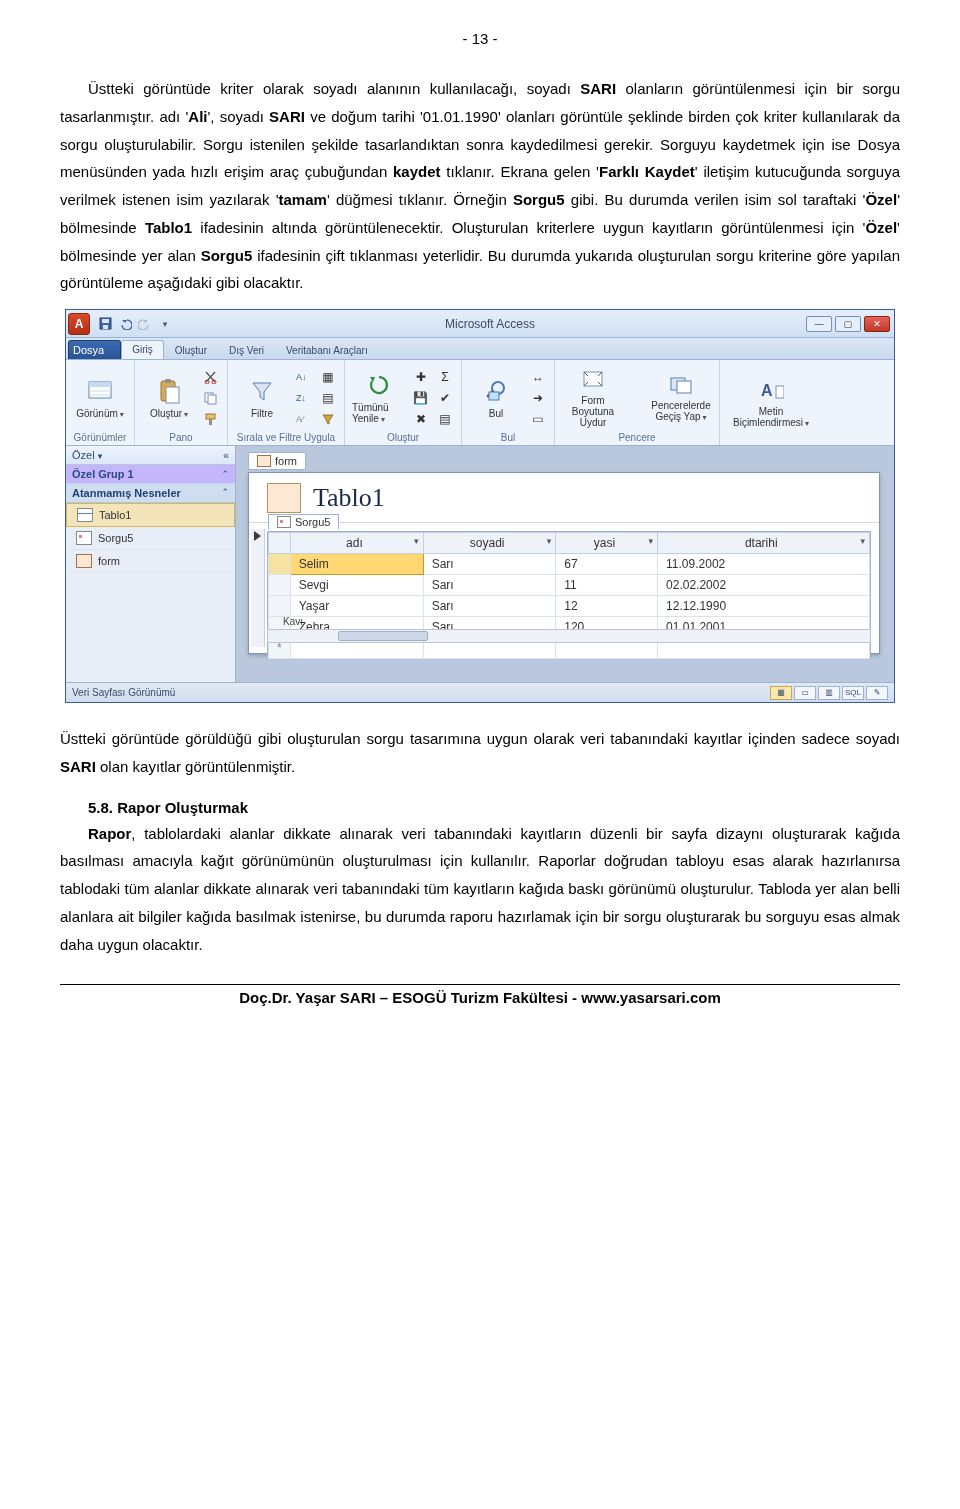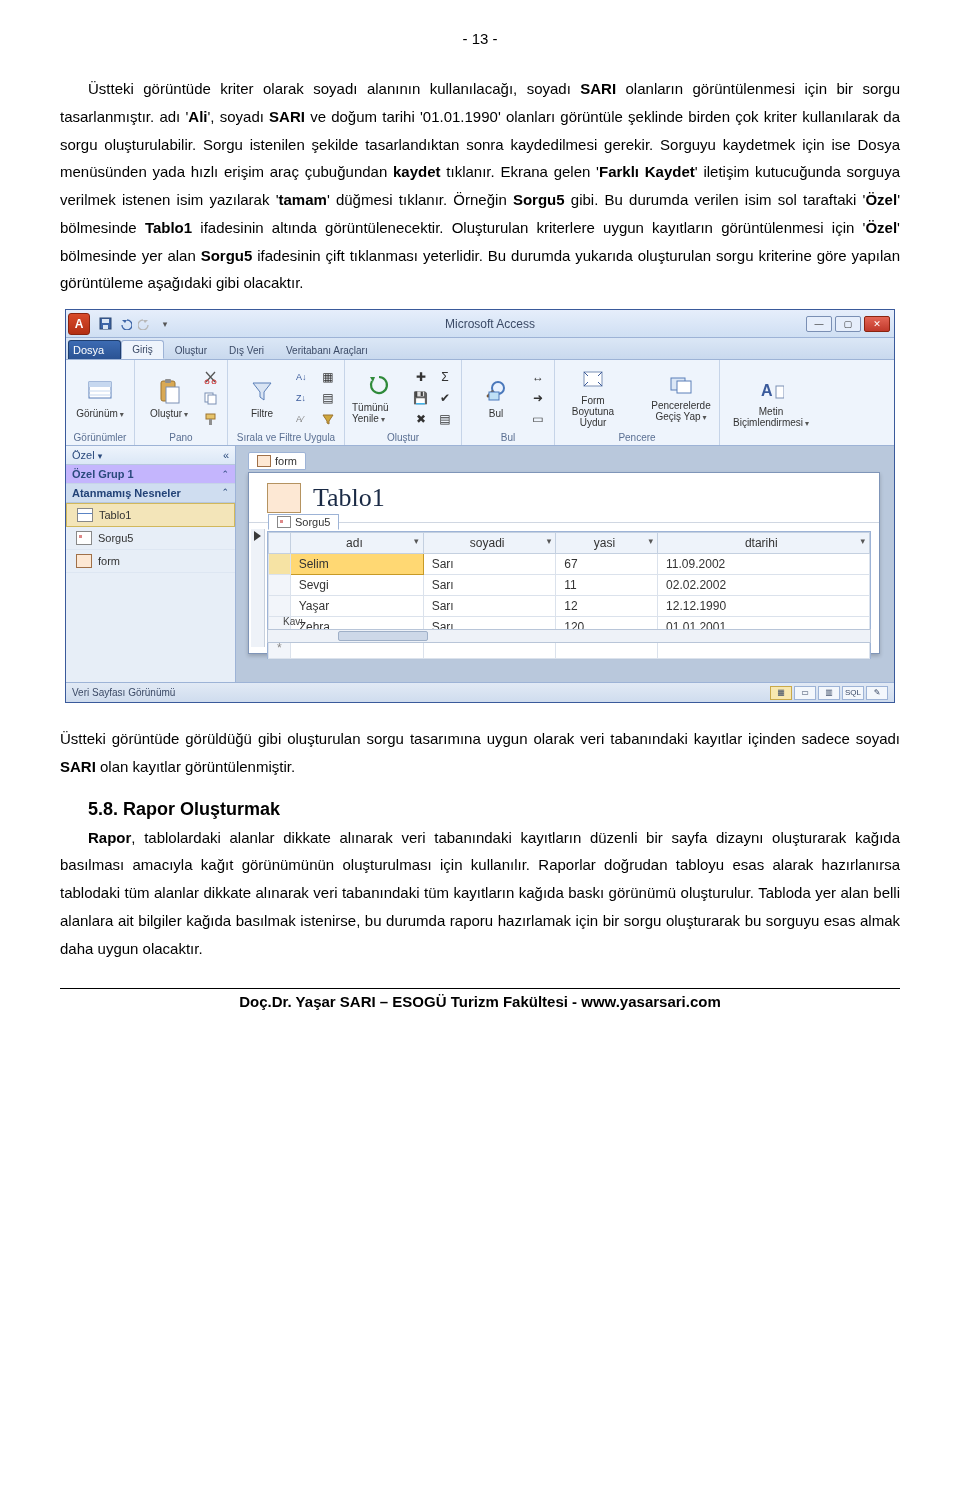--- a/index.html
+++ b/index.html
@@ -1,21 +1,21 @@
 <!DOCTYPE html>
 <html><head>
 <meta charset="utf-8">
 <style>
   * { box-sizing: border-box; margin: 0; padding: 0; }
   body { font-family: Arial, sans-serif; background: #fff; width: 960px; margin: 0 auto; color: #000; }
   .page { padding: 30px 60px 20px 60px; }
   .page-num { text-align: center; font-size: 15px; margin-bottom: 28px; }
   .para { font-size: 15px; line-height: 1.85; text-align: justify; margin-bottom: 12px; }
   .para.indent { text-indent: 28px; }
-  .heading { font-size: 18px; font-weight: bold; margin-top: 18px; margin-bottom: 4px; text-indent: 28px; }
+  .heading { font-size: 15px; font-weight: bold; margin-top: 18px; margin-bottom: 4px; text-indent: 28px; }
   .footer-line { margin-top: 26px; border-top: 1px solid #000; height:1px; width:100%; }
   .footer { text-align: center; font-size: 15px; font-weight: bold; margin-top: 4px; }
 
   
   .access-wrap { margin: 10px auto 22px auto; width: 830px; border: 1px solid #3a5a9b; font-family: "Segoe UI", Tahoma, sans-serif; font-size: 12px; color: #333; background: #e7eef7; }
   .titlebar { display:flex; align-items:center; height:28px; background: linear-gradient(#e6eefb,#cfdff3); border-bottom:1px solid #9db3d6; }
   .app-btn { width:22px; height:22px; margin:2px; background: linear-gradient(#d84b2b,#b32f14); border:1px solid #8a2410; border-radius:3px; display:flex; align-items:center; justify-content:center; }
   .app-btn span { font-size:12px; font-weight:bold; color:#fff; }
   .qat { display:flex; gap:2px; margin-left:4px; }
   .qat-btn { width:18px; height:18px; display:flex; align-items:center; justify-content:center; border-radius:2px; }

